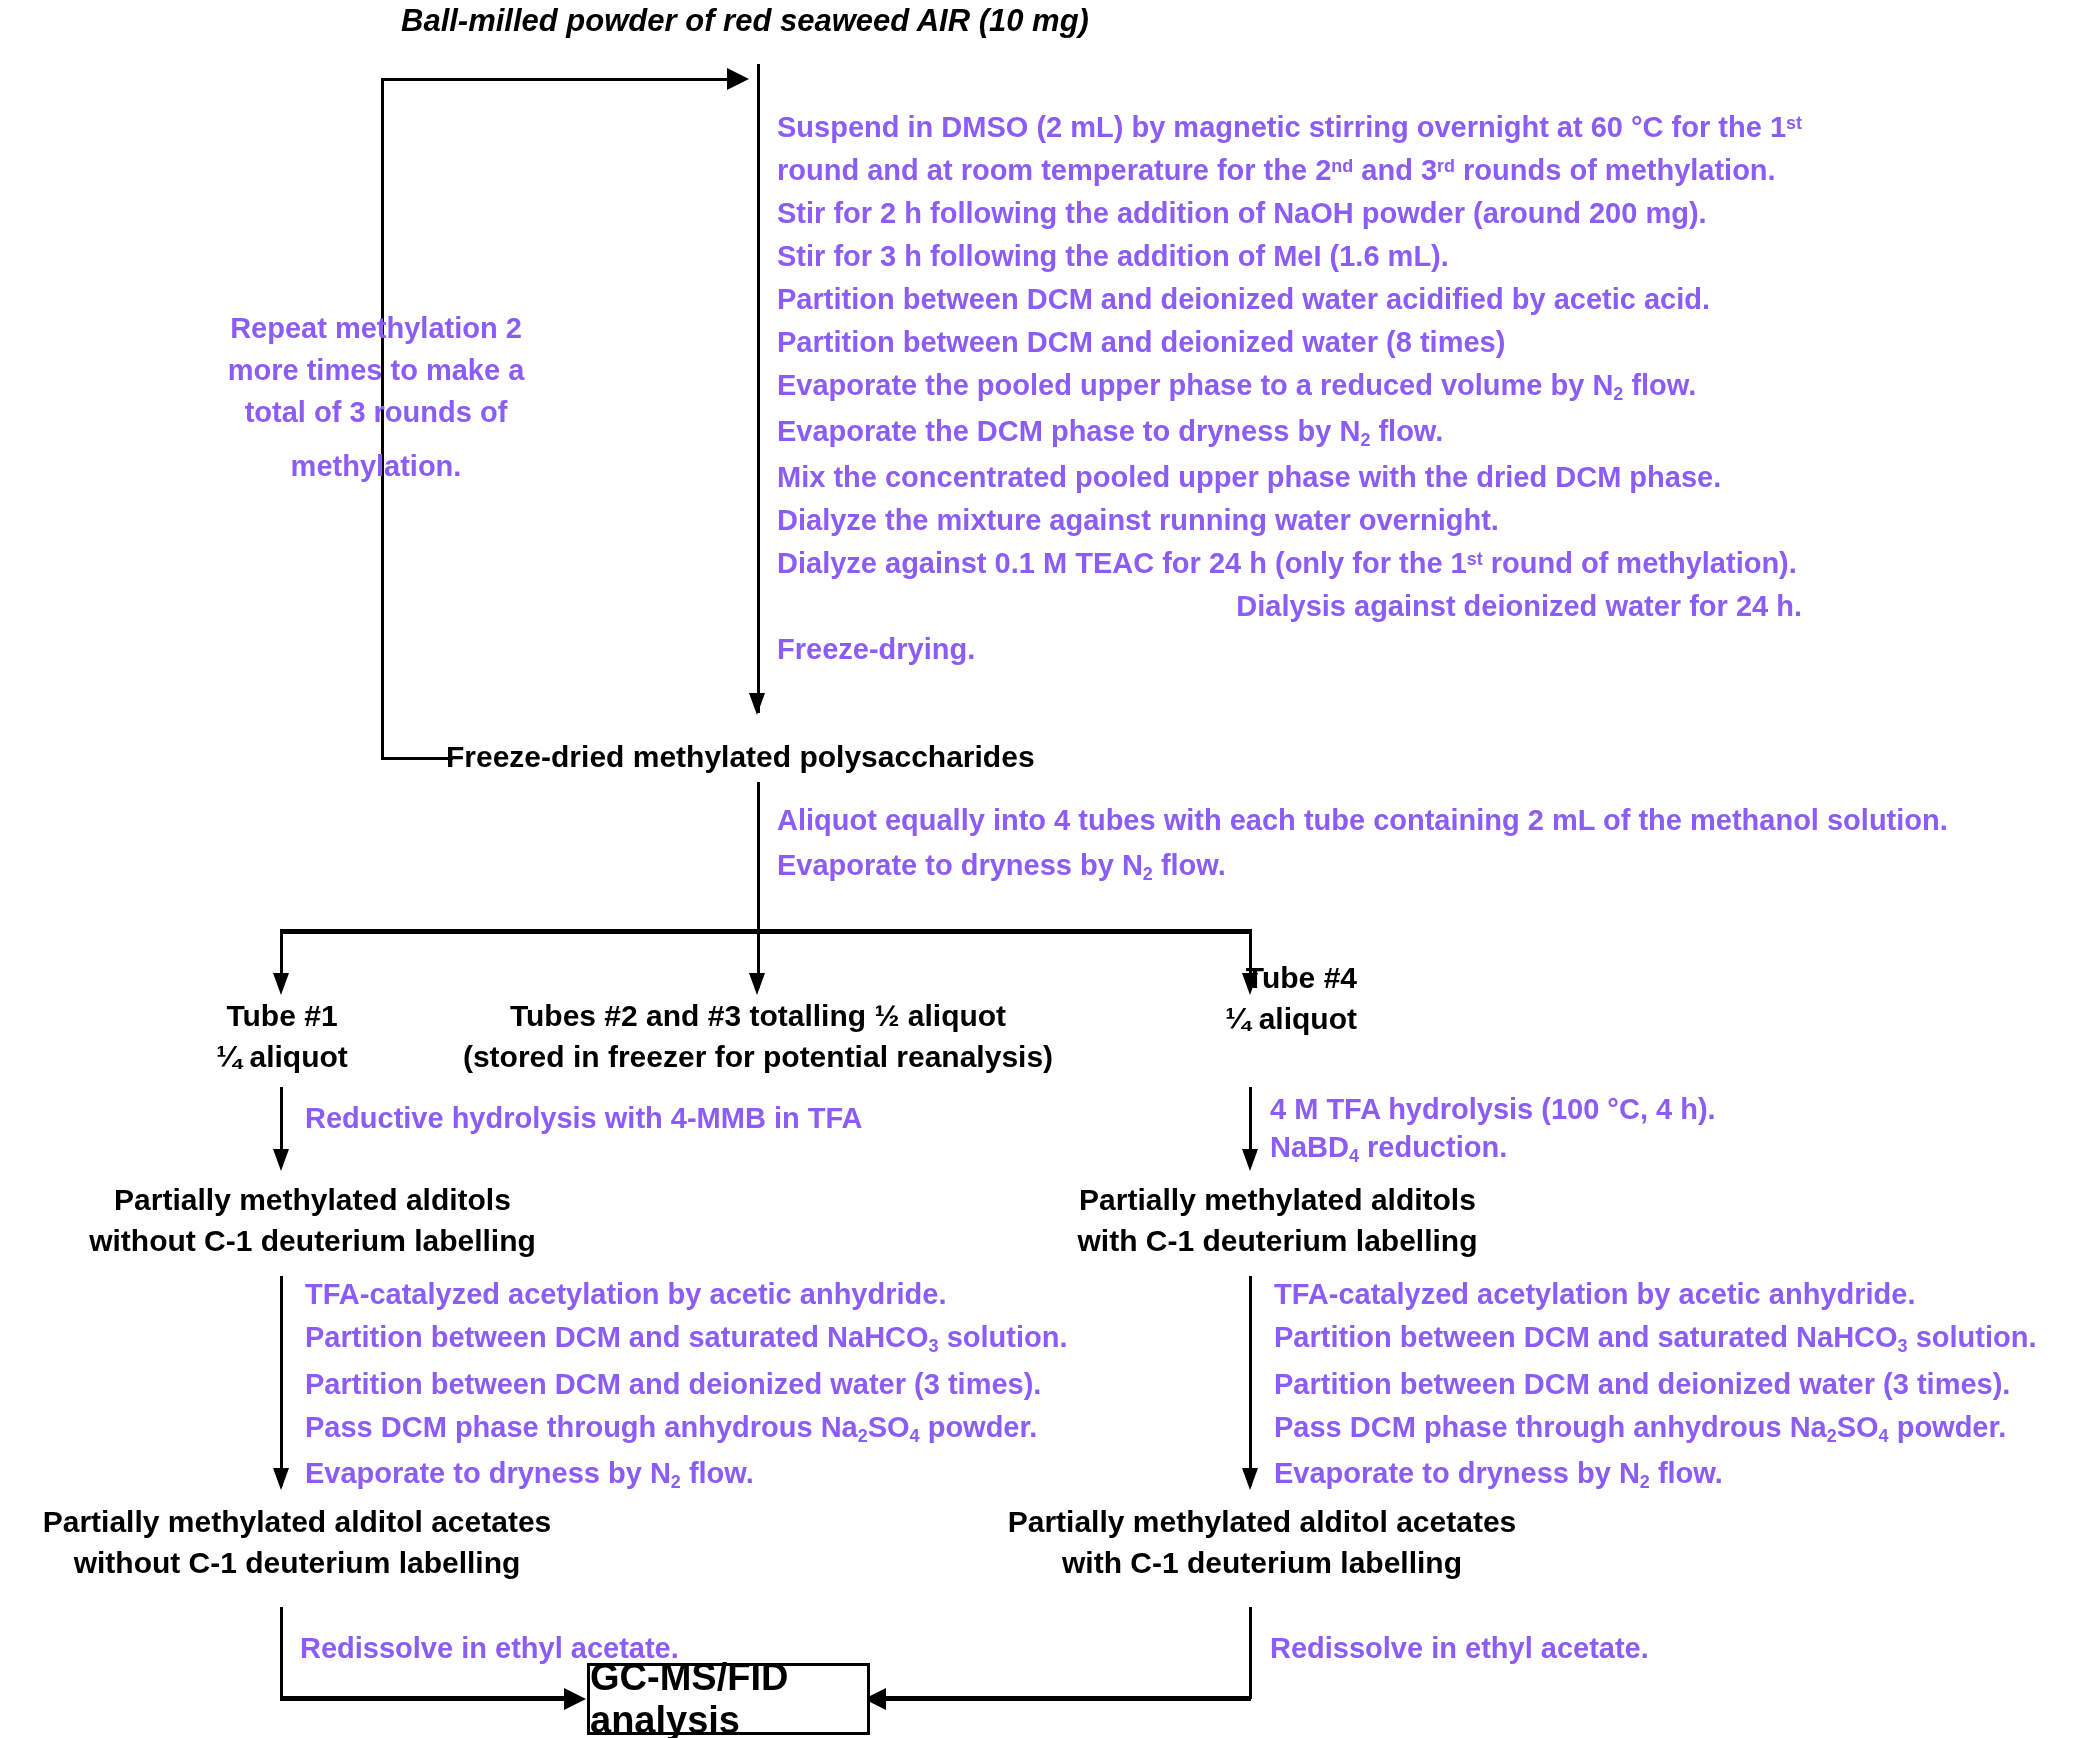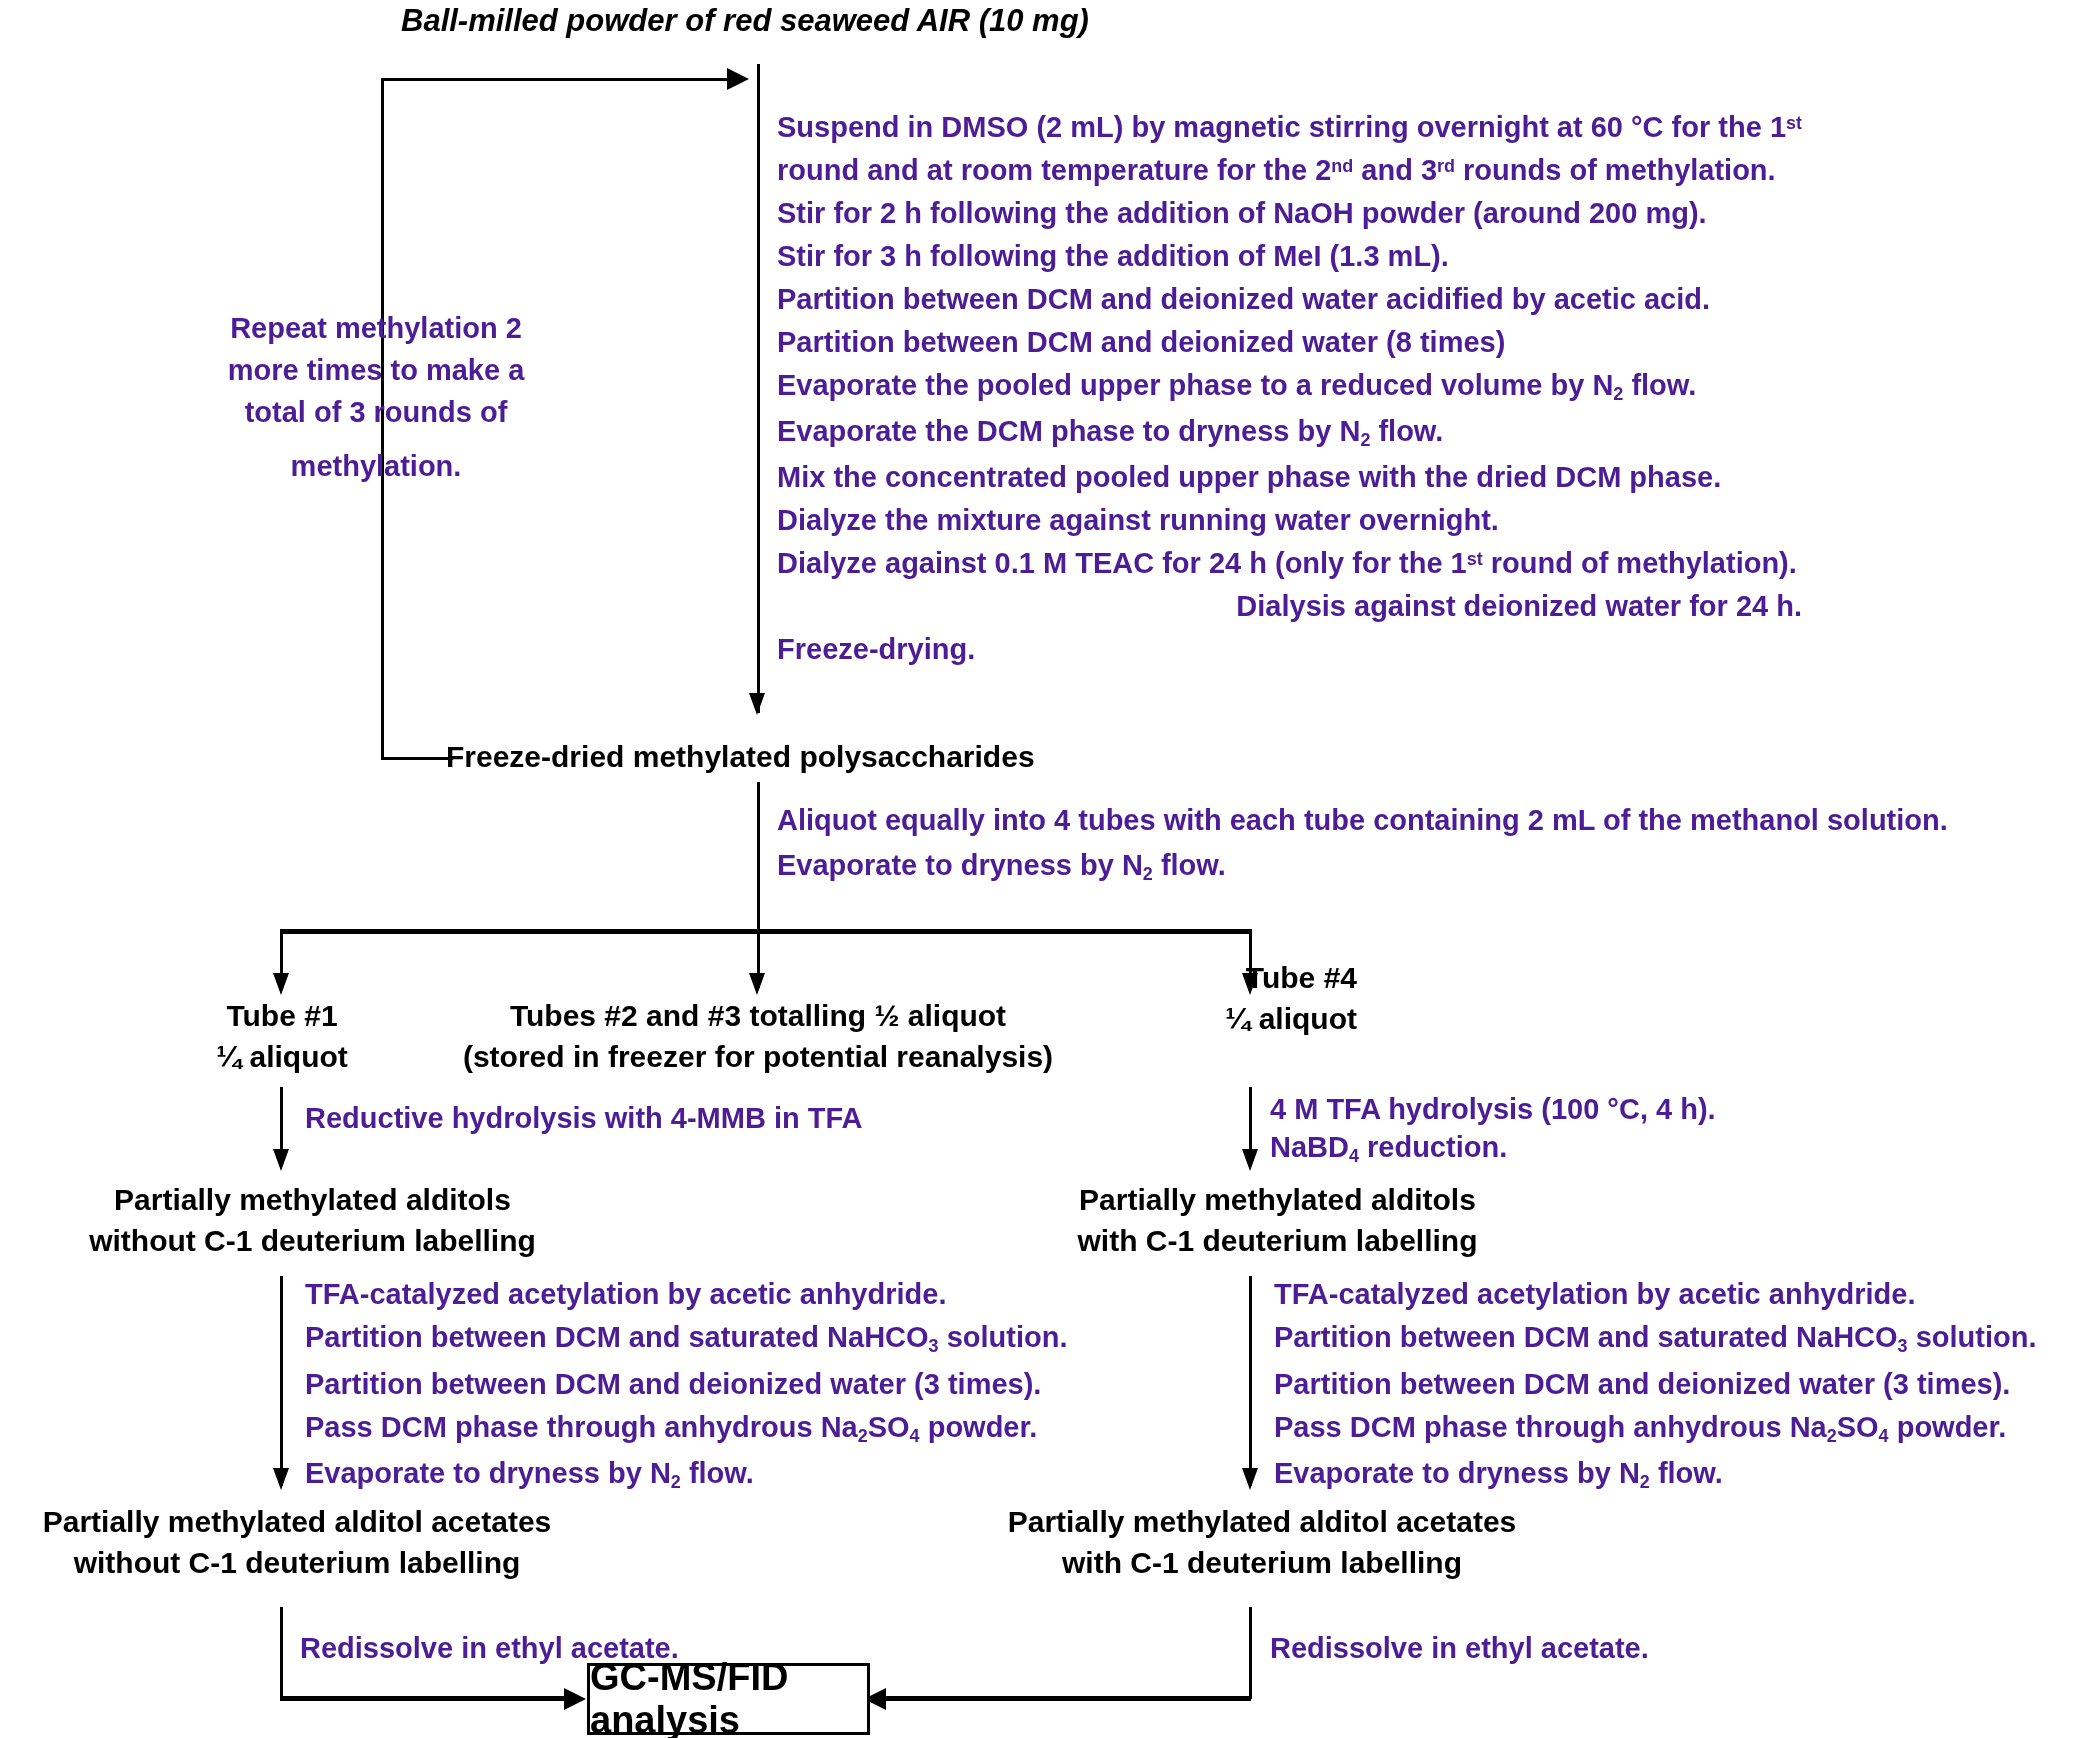--- a/index.html
+++ b/index.html
@@ -7,21 +7,21 @@
   body{font-family:"Liberation Sans",sans-serif;}
   #stage{
     position:relative;
     width:2097px;
     height:1738px;
     background:#ffffff;
     overflow:hidden;
   }
   .txt{position:absolute;white-space:nowrap;line-height:1.0;}
   .blk{color:#000000;font-weight:bold;}
-  .blu{color:#4c1d95;font-weight:bold;}
+  .blu{color:#8b5cf6;font-weight:bold;}
   .f-title{font-size:31px;}
   .f-node{font-size:30px;}
   .f-step{font-size:29px;}
   .f-box{font-size:38px;}
   sub{font-size:0.62em;vertical-align:-0.28em;}
   sup{font-size:0.62em;vertical-align:0.42em;}
 
   
   .vline{position:absolute;background:#000;width:2.5px;}
   .hline{position:absolute;background:#000;height:2.5px;}
@@ -67,21 +67,21 @@
 
   <div class="hline" style="left:381px;top:757px;width:72px;"></div>
 
   <div class="vline" style="left:757px;top:64px;height:649px;"></div>
   <div class="arrow-down" style="left:749px;top:693px;"></div>
 
   <div class="steplist" style="left:777px;top:113px;">
     <div class="row txt blu f-step" style="position:relative;left:0;top:0;">Suspend in DMSO (2 mL) by magnetic stirring overnight at 60 °C for the 1<sup>st</sup></div>
     <div class="row txt blu f-step" style="position:relative;left:0;top:14px;">round and at room temperature for the 2<sup>nd</sup> and 3<sup>rd</sup> rounds of methylation.</div>
     <div class="row txt blu f-step" style="position:relative;left:0;top:28px;">Stir for 2 h following the addition of NaOH powder (around 200 mg).</div>
-    <div class="row txt blu f-step" style="position:relative;left:0;top:42px;">Stir for 3 h following the addition of MeI (1.3 mL).</div>
+    <div class="row txt blu f-step" style="position:relative;left:0;top:42px;">Stir for 3 h following the addition of MeI (1.6 mL).</div>
     <div class="row txt blu f-step" style="position:relative;left:0;top:56px;">Partition between DCM and deionized water acidified by acetic acid.</div>
     <div class="row txt blu f-step" style="position:relative;left:0;top:70px;">Partition between DCM and deionized water (8 times)</div>
     <div class="row txt blu f-step" style="position:relative;left:0;top:84px;">Evaporate the pooled upper phase to a reduced volume by N<sub>2</sub> flow.</div>
     <div class="row txt blu f-step" style="position:relative;left:0;top:98px;">Evaporate the DCM phase to dryness by N<sub>2</sub> flow.</div>
     <div class="row txt blu f-step" style="position:relative;left:0;top:112px;">Mix the concentrated pooled upper phase with the dried DCM phase.</div>
     <div class="row txt blu f-step" style="position:relative;left:0;top:126px;">Dialyze the mixture against running water overnight.</div>
     <div class="row txt blu f-step" style="position:relative;left:0;top:140px;">Dialyze against 0.1 M TEAC for 24 h (only for the 1<sup>st</sup> round of methylation).</div>
     <div class="row txt blu f-step" style="position:relative;left:0;top:154px;text-align:right;">Dialysis against deionized water for 24 h.</div>
     <div class="row txt blu f-step" style="position:relative;left:0;top:168px;">Freeze-drying.</div>
   </div>

